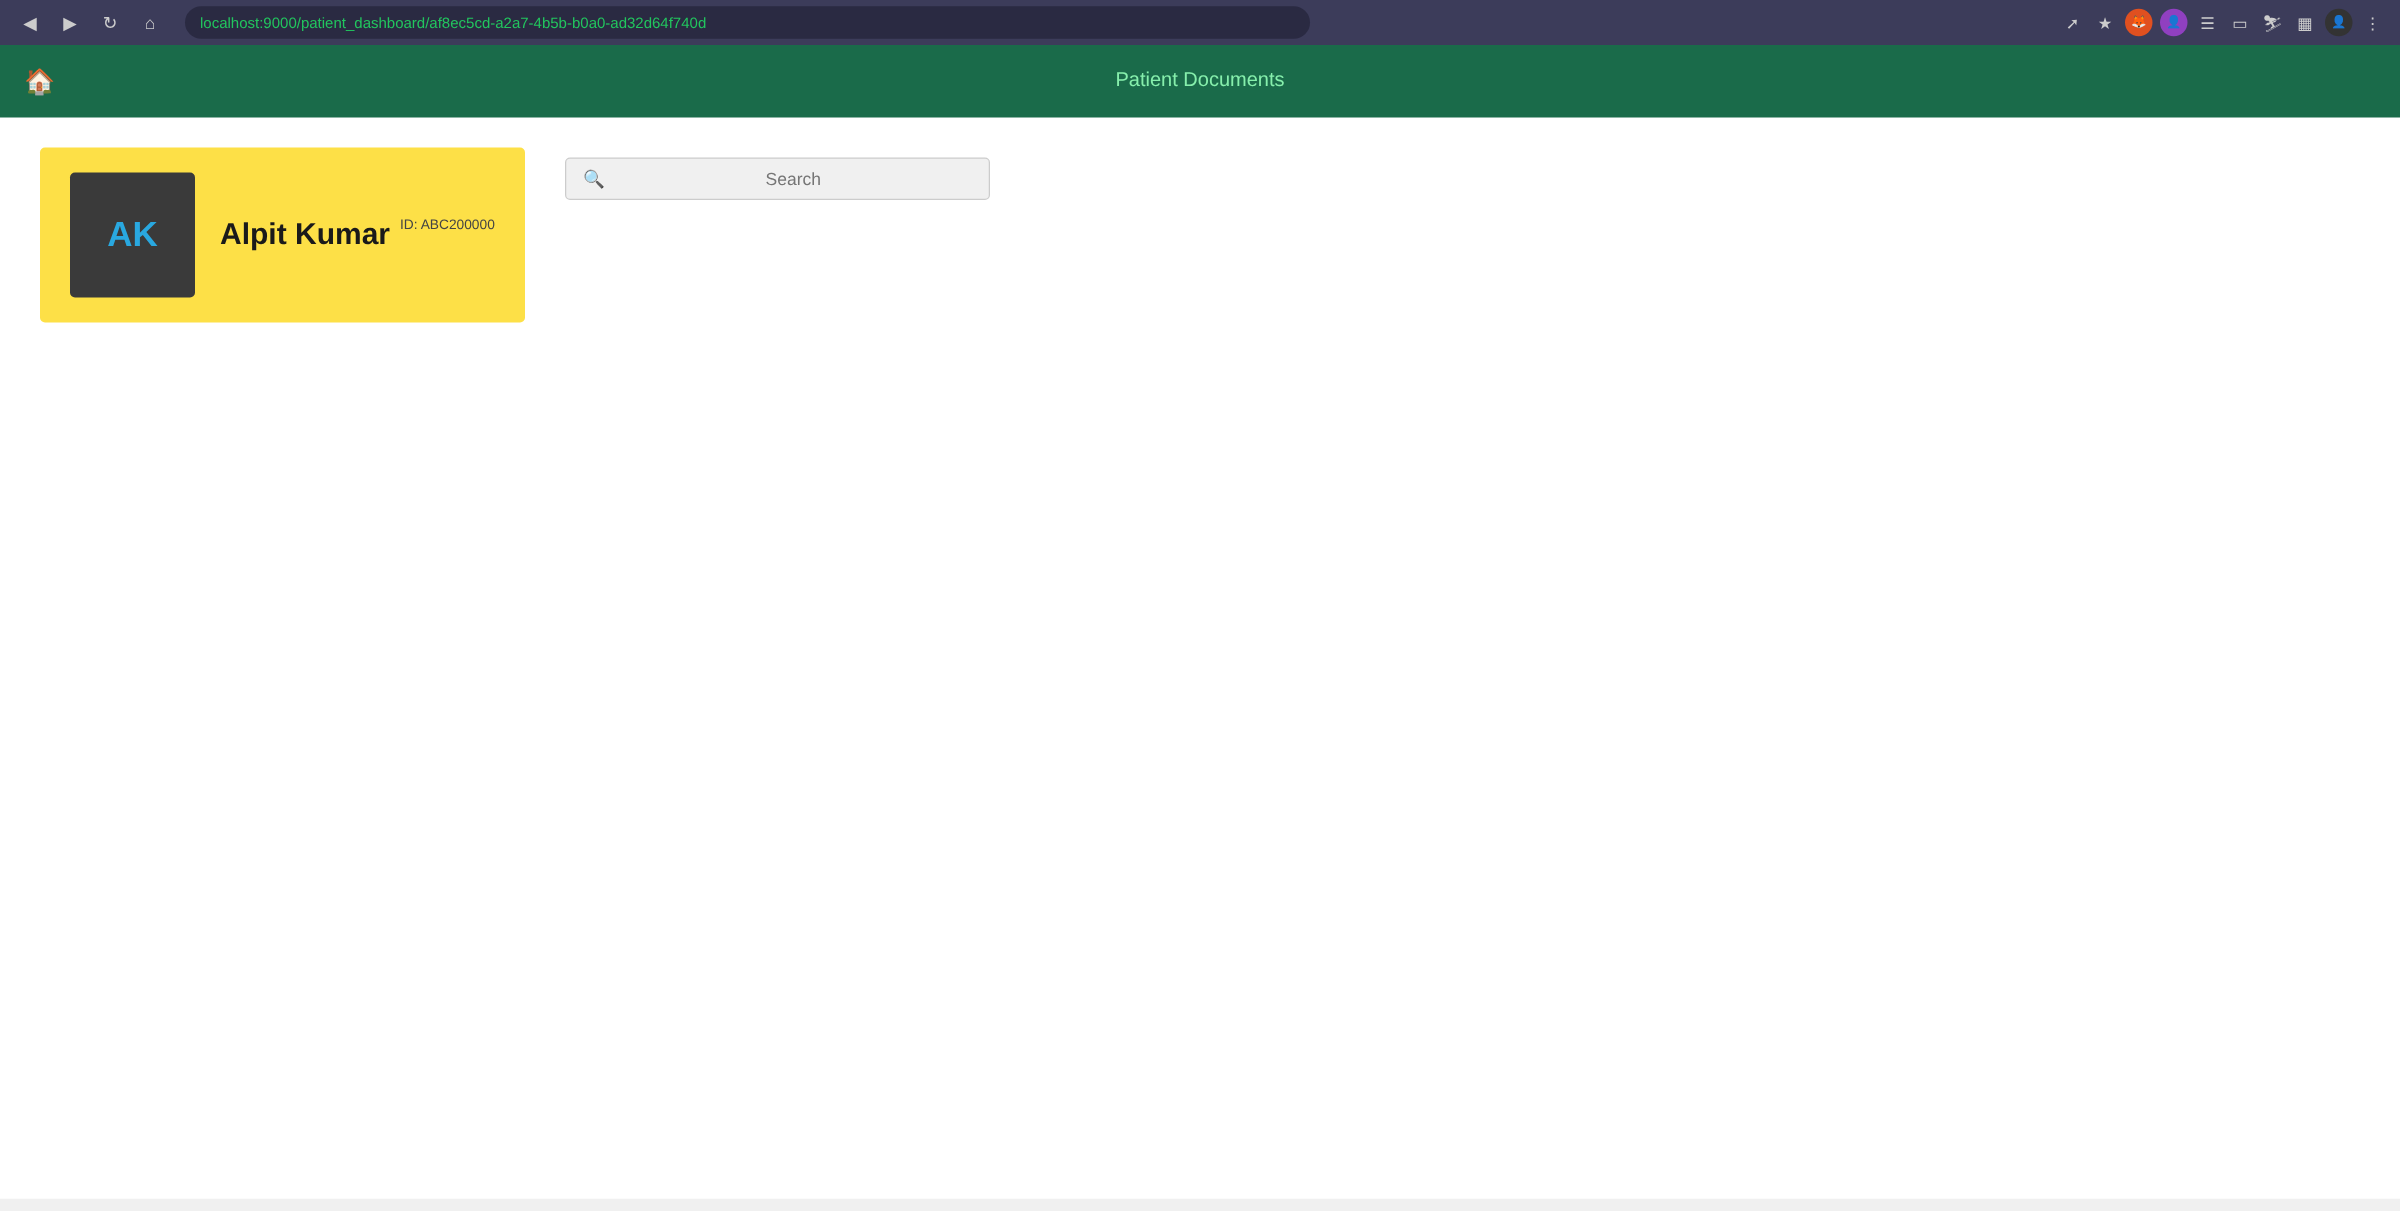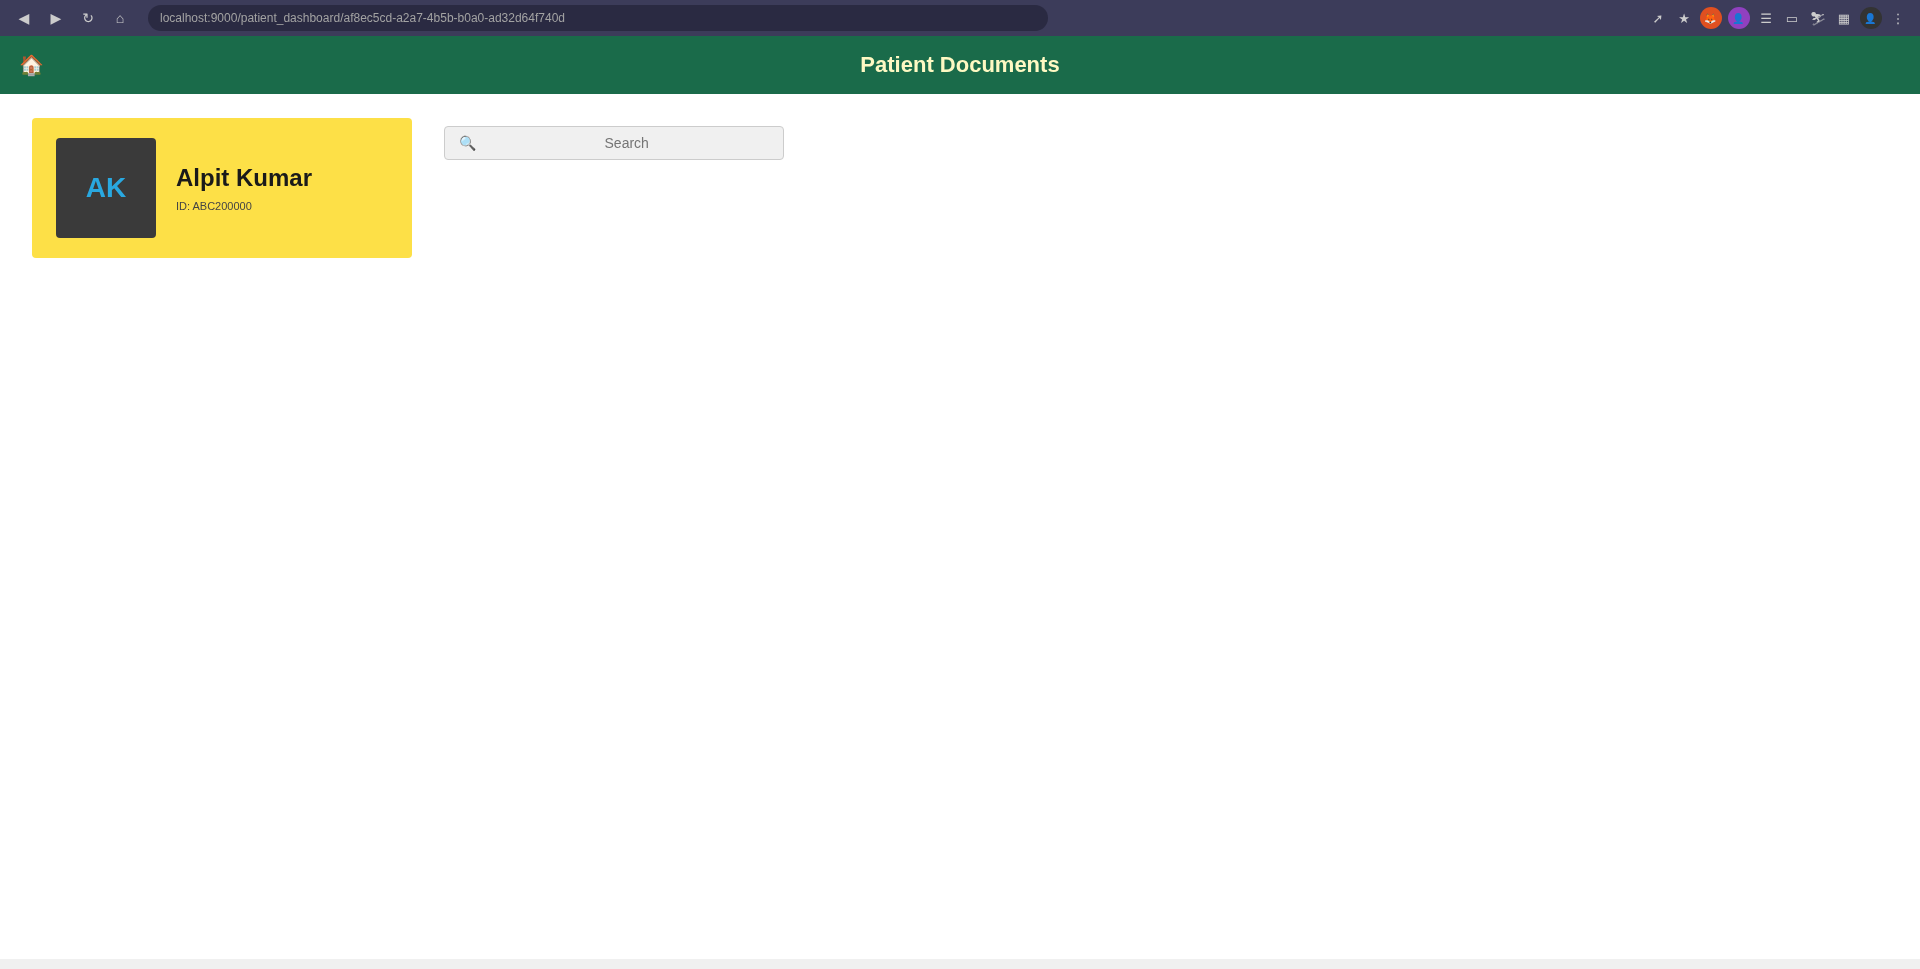--- a/index.html
+++ b/index.html
@@ -47,21 +47,21 @@
       height: 26px;
       background: #2a2a42;
       border-radius: 13px;
       display: flex;
       align-items: center;
       padding: 0 12px;
       margin: 0 8px;
     }
 
     .browser-address-text {
-      color: #a3a3a3;
+      color: #22c55e;
       font-size: 12px;
       flex: 1;
     }
 
     .browser-actions {
       display: flex;
       align-items: center;
       gap: 6px;
       margin-left: auto;
     }
@@ -109,23 +109,23 @@
       background: none;
       border: none;
       display: flex;
       align-items: center;
       justify-content: center;
       width: 32px;
       height: 32px;
     }
 
     .app-header-title {
-      color: #fef9c3;
-      font-size: 22px;
-      font-weight: bold;
+      color: #86efac;
+      font-size: 16px;
+      font-weight: normal;
     }
 
     
     .main-content {
       padding: 24px 32px;
       display: flex;
       flex-direction: row;
       align-items: flex-start;
       gap: 32px;
     }
@@ -154,21 +154,20 @@
     }
 
     .patient-avatar-initials {
       color: #29a8e0;
       font-size: 28px;
       font-weight: bold;
     }
 
     .patient-info {
       display: flex;
-      flex-direction: column;
       gap: 8px;
     }
 
     .patient-name {
       font-size: 24px;
       font-weight: bold;
       color: #1a1a1a;
     }
 
     .patient-id {

